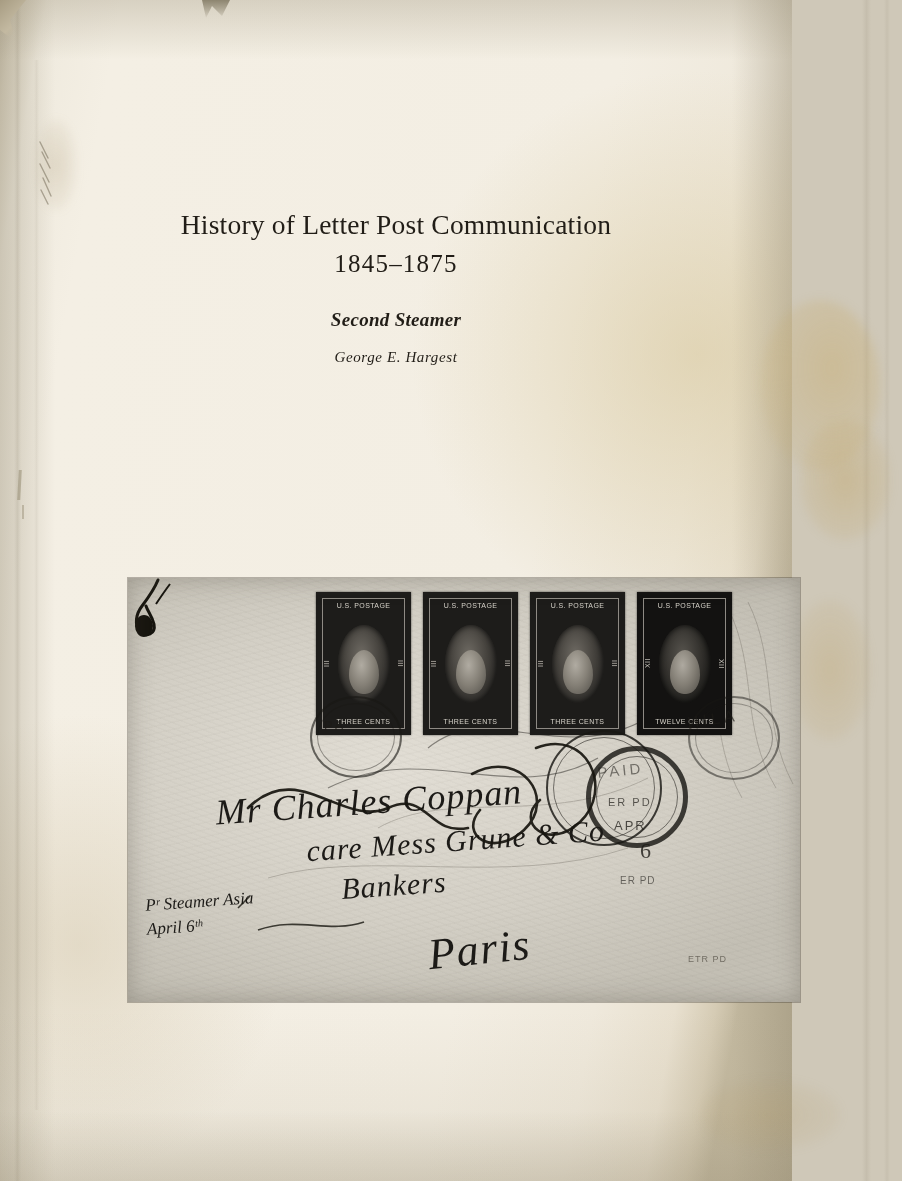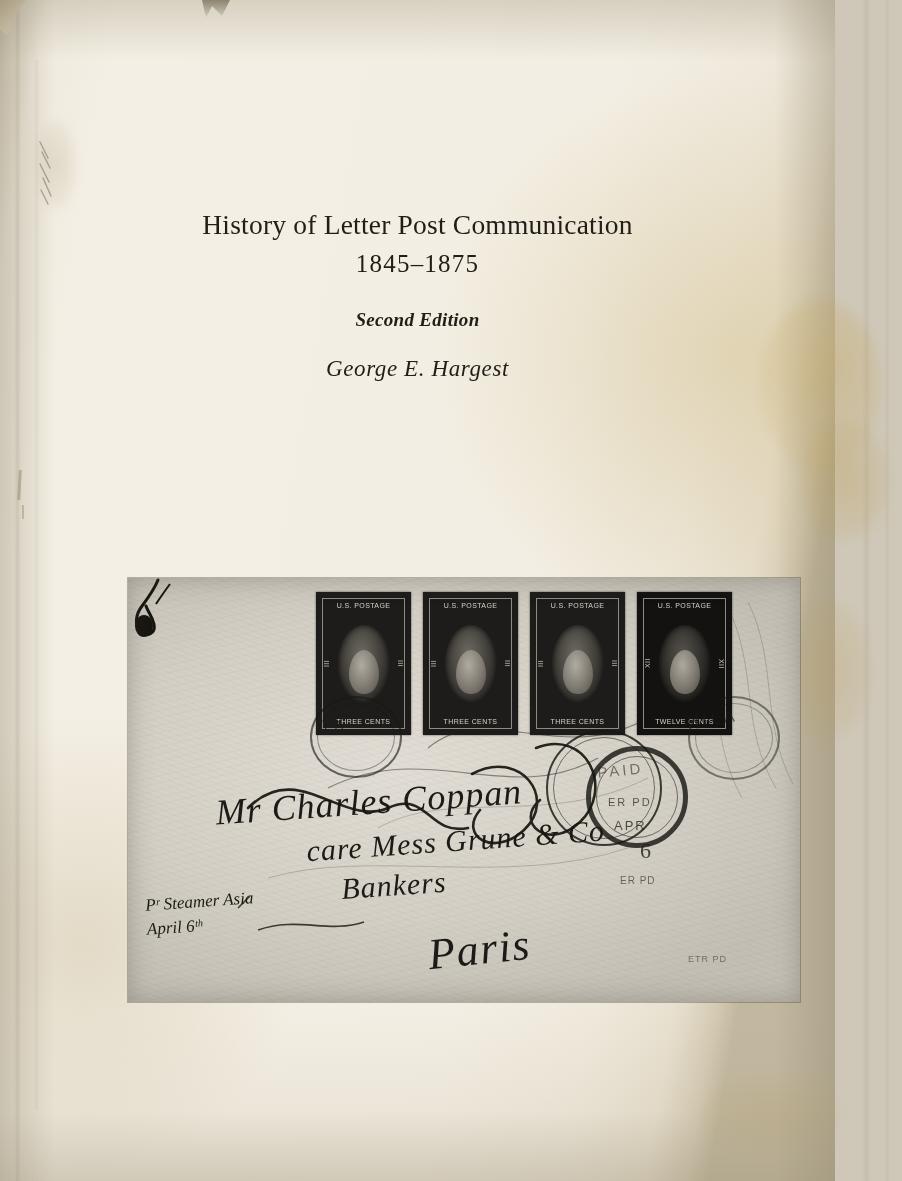--- a/index.html
+++ b/index.html
@@ -15,21 +15,20 @@
   }
 
   .page {
     position: relative;
     width: 792px;
     height: 1181px;
     background:
       radial-gradient(ellipse 60% 40% at 88% 30%, rgba(213,196,150,0.55) 0%, rgba(213,196,150,0.0) 60%),
       radial-gradient(ellipse 40% 30% at 10% 80%, rgba(206,193,164,0.45) 0%, rgba(206,193,164,0) 65%),
       linear-gradient(100deg, #c9c1ae 0px, #ded7c6 18px, #efeade 46px, #f4efe4 120px, #f3eee3 620px, #efe9dc 760px, #e8e0cf 840px, #d5cbb4 880px, #c2b89f 902px);
-    padding-left: 43px;
   }
 
   
   .vignette {
     position: absolute;
     inset: 0;
     background:
       linear-gradient(to bottom, rgba(150,140,115,0.30) 0px, rgba(150,140,115,0.0) 60px),
       linear-gradient(to top, rgba(150,140,115,0.28) 0px, rgba(150,140,115,0.0) 70px),
       linear-gradient(to right, rgba(140,130,105,0.35) 0px, rgba(140,130,105,0) 55px),
@@ -119,22 +118,22 @@
     letter-spacing: 1.2px;
   }
   .edition {
     margin-top: 25px;
     font-size: 19px;
     font-style: italic;
     font-weight: 700;
     letter-spacing: .3px;
   }
   .author {
-    margin-top: 25px;
-    font-size: 23px;
+    margin-top: 18px;
+    font-size: 15px;
     font-style: italic;
     letter-spacing: .6px;
   }
 
   
   .photo {
     position: absolute;
     left: 128px;
     top: 578px;
     width: 672px;
@@ -321,21 +320,21 @@
   <div class="stain s4"></div>
   <div class="stain s5"></div>
 
   <svg class="scribble" viewBox="0 0 30 70">
     <path d="M4 4 L12 20 M6 14 L14 30 M4 26 L13 44 M7 40 L15 58 M5 52 L12 66" stroke="#6d6450" stroke-width="1.4" fill="none" stroke-linecap="round"></path>
   </svg>
 
   <div class="title-block">
     <div class="title-line">History of Letter Post Communication</div>
     <div class="title-dates">1845–1875</div>
-    <div class="edition">Second Edition</div>
+    <div class="edition">Second Steamer</div>
     <div class="author">George E. Hargest</div>
   </div>
 
   <div class="photo">
     <div class="cover-paper"></div>
     <div class="grain"></div>
 
     <svg viewBox="0 0 672 424" preserveAspectRatio="none">
       <g stroke="#6a655c" fill="none" stroke-width="1" opacity="0.35">
         <path d="M600 30 C 630 90, 612 150, 648 210"></path>

